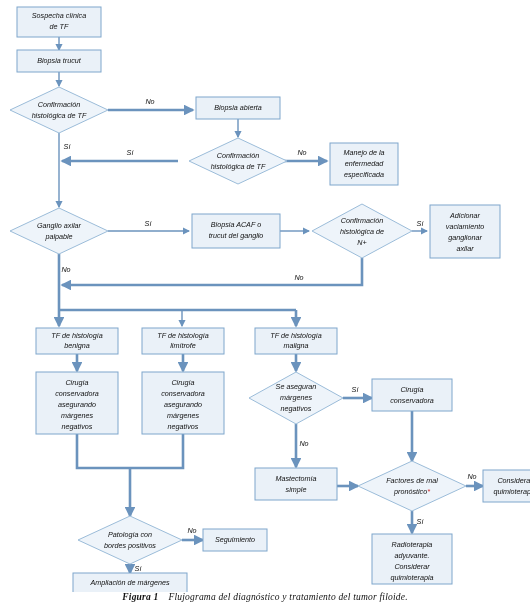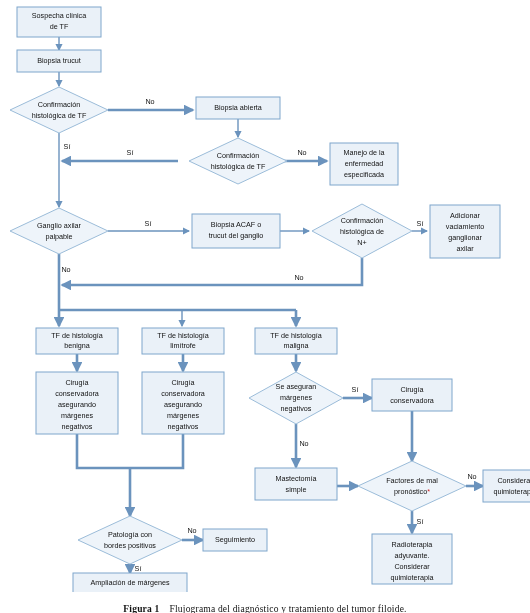--- a/index.html
+++ b/index.html
@@ -12,20 +12,21 @@
     height: 613px;
     font-family: "Liberation Sans", sans-serif;
     position: relative;
     overflow: hidden;
   }
   #flowchart-root {
     position: absolute;
     left: 0; top: 0;
     width: 490px;
     height: 613px;
+    font-style: italic;
   }
   svg { display: block; }
   .node-rect {
     fill: #eaf1f8;
     stroke: #7ea6cc;
     stroke-width: 1;
   }
   .node-diamond {
     fill: #eef4fa;
     stroke: #9bbcd9;
@@ -55,21 +56,20 @@
   .caption {
     position: absolute;
     left: 0;
     top: 592px;
     width: 530px;
     text-align: center;
     font-family: "Liberation Serif", serif;
     font-size: 9.5px;
     color: #111111;
     letter-spacing: 0.2px;
-    margin-top: 12px;
   }
   .caption b { font-weight: bold; }
   .caption .cap-sep { display: inline-block; width: 10px; }
 </style>
 </head>
 <body>
 
 <div id="flowchart-root">
   <svg width="530" height="592" viewBox="0 0 530 592" xmlns="http://www.w3.org/2000/svg">
 

